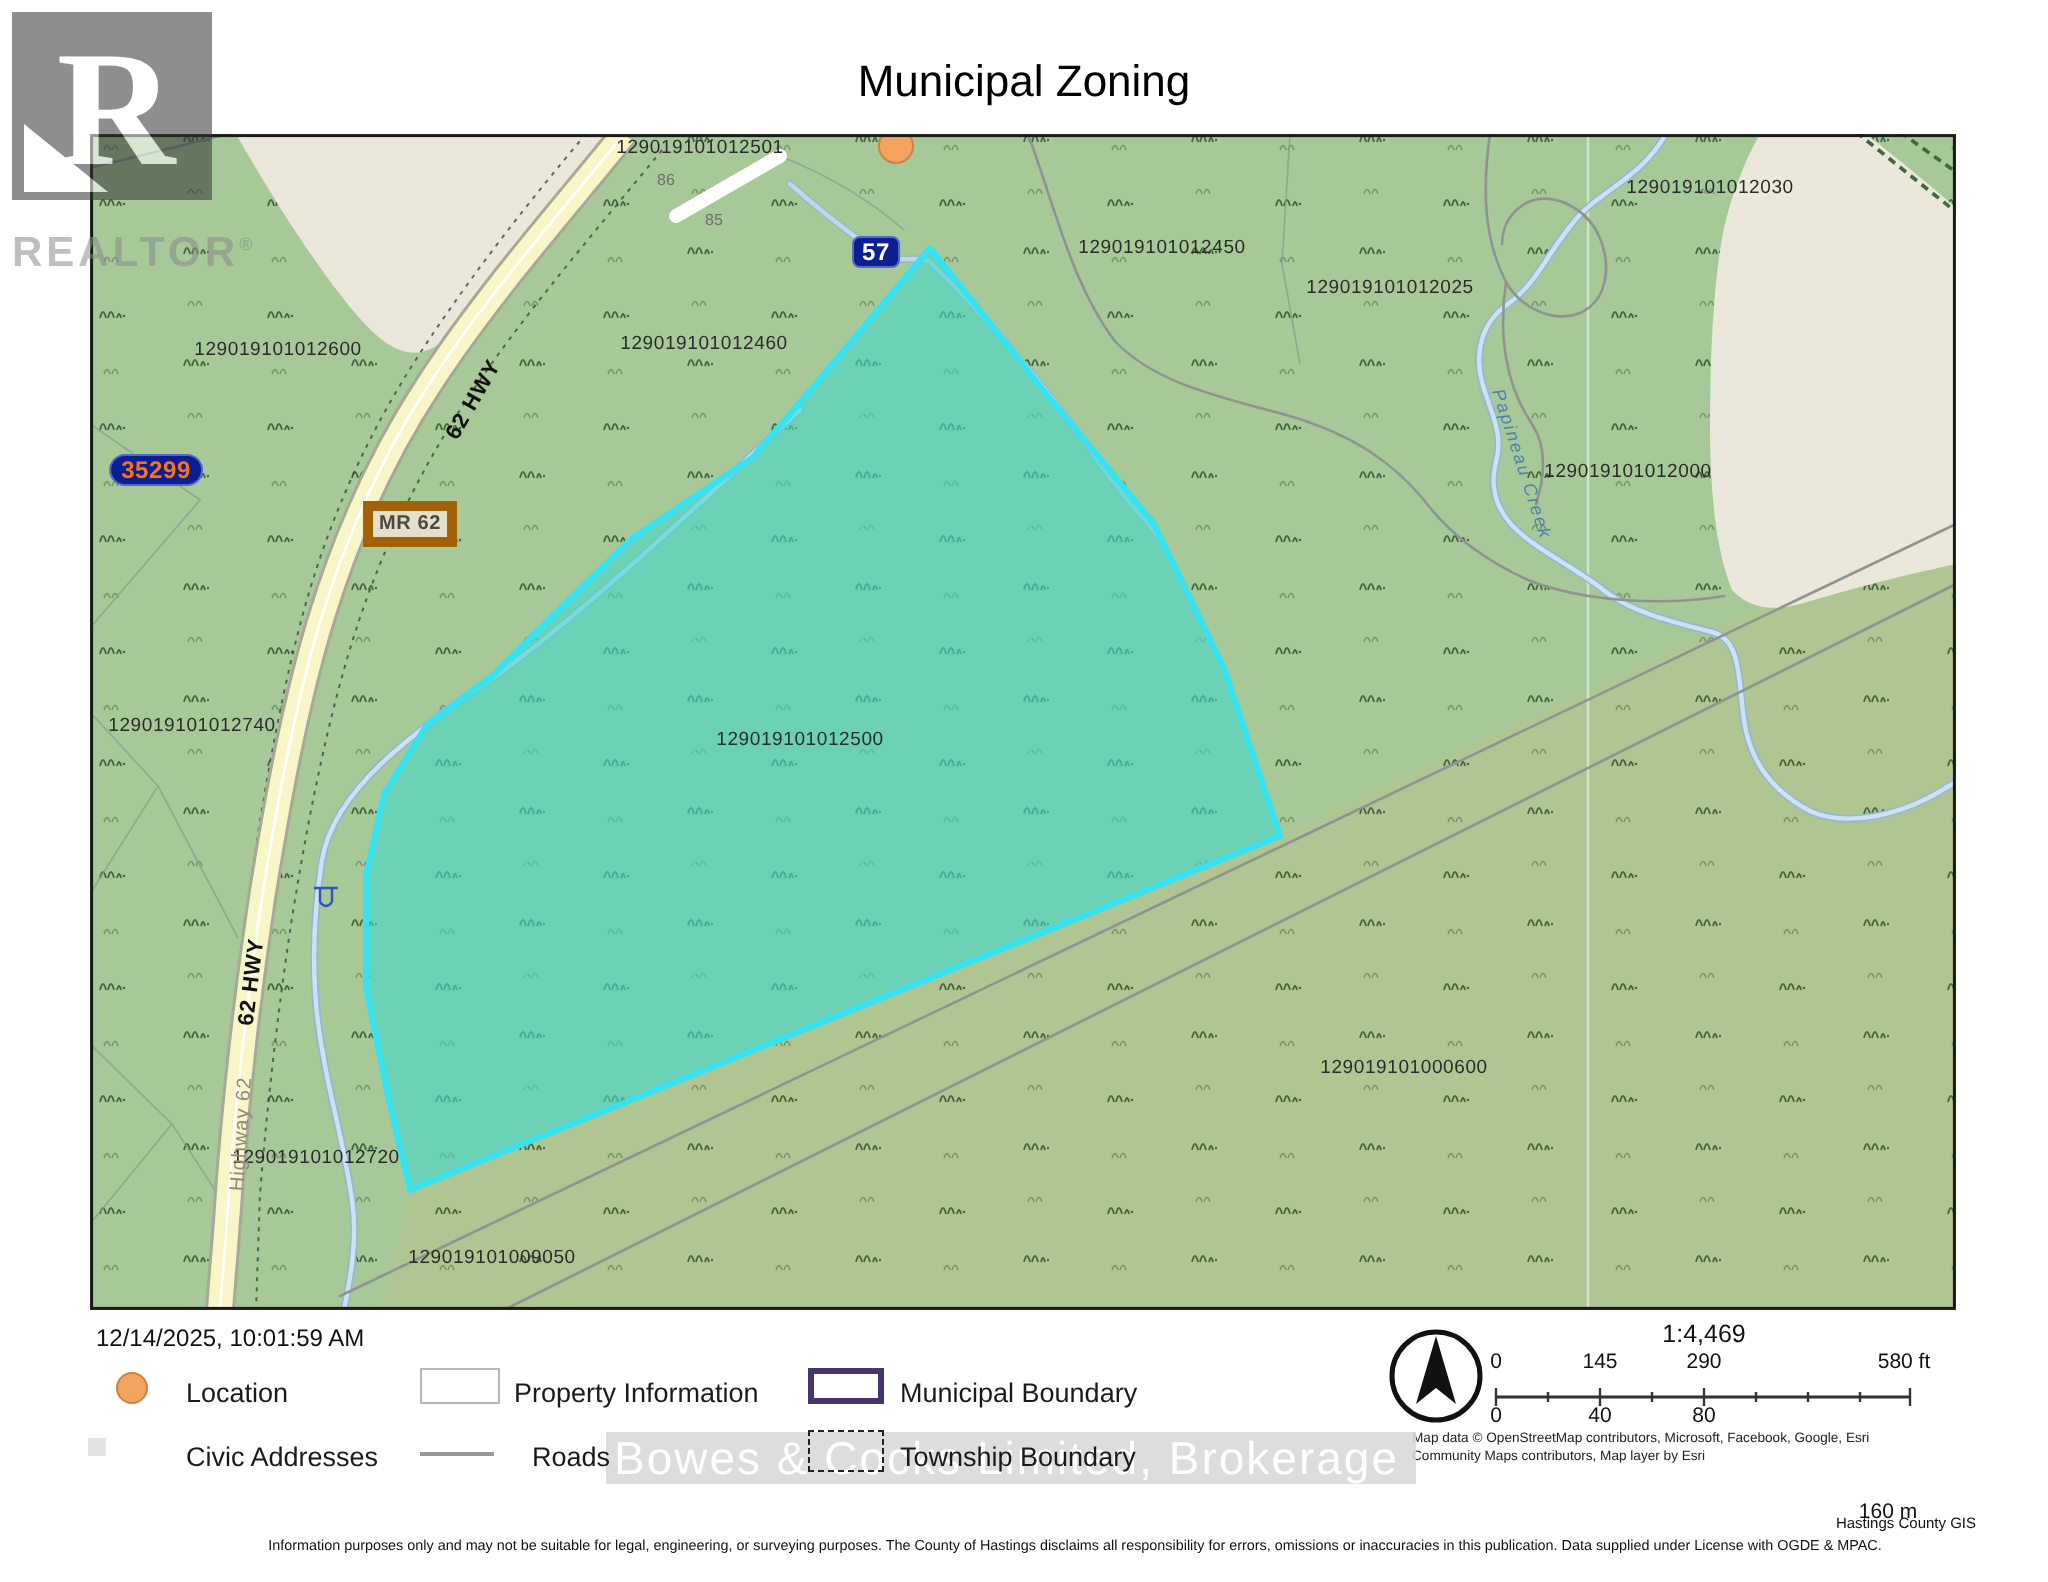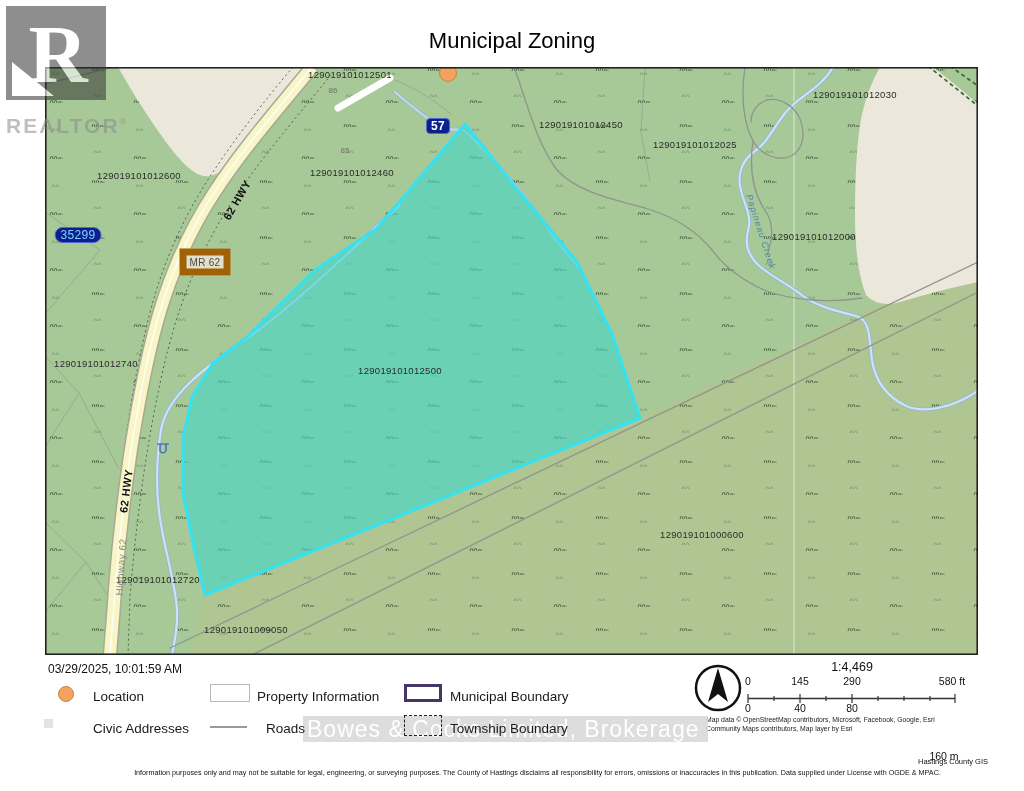--- a/index.html
+++ b/index.html
@@ -9,23 +9,23 @@
          font-size:22px;color:#000;}
   
   .map{position:absolute;left:45px;top:67px;width:933px;height:588px;}
   .map svg{position:absolute;left:0;top:0;}
   #map-labels{position:absolute;left:0;top:0;width:933px;height:588px;pointer-events:none;}
   .mlabel{position:absolute;transform:translate(-50%,-50%);white-space:nowrap;
           font-size:9.5px;letter-spacing:.3px;color:#2b2b2b;}
   .mlabel.civic{font-size:8px;color:#70706a;letter-spacing:0;}
   .mlabel.hwy{font-size:11px;font-weight:bold;color:#101010;letter-spacing:.5px;}
   .mlabel.hwyname{font-size:10px;color:#8a8a82;letter-spacing:.5px;}
-  .mlabel.mrbox{font-size:10px;font-weight:normal;color:#4a4a40;background:#e4dfca;
-          border:7px solid #a16207;padding:0 3px;line-height:13px;}
-  .mlabel.addrbox{font-size:12px;font-weight:normal;color:#7dd3fc;background:#0b1f8f;
+  .mlabel.mrbox{font-size:10px;font-weight:bold;color:#4a4a40;background:#e4dfca;
+          border:5px solid #a16207;padding:0 3px;line-height:13px;}
+  .mlabel.addrbox{font-size:12px;font-weight:bold;color:#f97316;background:#0b1f8f;
           border:1.5px solid #5566d0;border-radius:8px;padding:0 5px;line-height:14px;}
   .mlabel.shield{font-size:12px;font-weight:bold;color:#fff;background:#0b1f8f;
           border:1.5px solid #5566d0;border-radius:4px;padding:0 4px;line-height:14px;text-align:right;}
   .mlabel.creek{font-size:9px;font-style:italic;color:#4f7fb5;letter-spacing:1px;}
   
   .realtor{position:absolute;left:6px;top:6px;width:112px;opacity:.55;z-index:30;}
   .realtor .wordmark{font-size:21px;color:#8b8b8b;letter-spacing:2px;margin-top:10px;
           font-weight:bold;}
   .realtor sup{font-size:9px;}
   
@@ -151,41 +151,41 @@
         <span class="mlabel " style="left: 650px; top: 77px;">129019101012025</span>
         <span class="mlabel " style="left: 94px; top: 108px;">129019101012600</span>
         <span class="mlabel " style="left: 307px; top: 105px;">129019101012460</span>
         <span class="mlabel " style="left: 769px; top: 169px;">129019101012000</span>
         <span class="mlabel " style="left: 51px; top: 296px;">129019101012740</span>
         <span class="mlabel " style="left: 355px; top: 303px;">129019101012500</span>
         <span class="mlabel " style="left: 113px; top: 512px;">129019101012720</span>
         <span class="mlabel " style="left: 201px; top: 562px;">129019101009050</span>
         <span class="mlabel " style="left: 657px; top: 467px;">129019101000600</span>
         <span class="mlabel civic" style="left: 288px; top: 23px;">86</span>
-        <span class="mlabel civic" style="left: 300px; top: 43px; margin-top: 40px;">85</span>
+        <span class="mlabel civic" style="left: 312px; top: 43px;">85</span>
         <span class="mlabel hwy" style="left: 192px; top: 133px; transform: translate(-50%, -50%) rotate(-60deg);">62 HWY</span>
         <span class="mlabel hwy" style="left: 81px; top: 424px; transform: translate(-50%, -50%) rotate(-83deg);">62 HWY</span>
         <span class="mlabel hwyname" style="left: 76px; top: 500px; transform: translate(-50%, -50%) rotate(-86deg);">Highway 62</span>
         <span class="mlabel mrbox" style="left: 160px; top: 195px;">MR 62</span>
         <span class="mlabel addrbox" style="left: 33px; top: 168px;">35299</span>
         <span class="mlabel shield" style="left: 393px; top: 59px;">57</span>
         <span class="mlabel creek" style="left: 716px; top: 165px; transform: translate(-50%, -50%) rotate(72deg);">Papineau Creek</span>
       </div>
   </div>
 
   <div class="realtor">
     <svg width="100" height="94">
       <rect x="0" y="0" width="100" height="94" fill="#333"></rect>
       <polygon points="6,90 48,90 6,56" fill="#fff"></polygon>
       <text x="52" y="76" font-family="Liberation Serif, serif" font-size="82" font-weight="bold" fill="#fff" text-anchor="middle">R</text>
     </svg>
     <div class="wordmark"><span>REALTOR</span><sup>®</sup></div>
   </div>
 
-  <div class="timestamp">03/29/2025, 10:01:59 AM</div>
+  <div class="timestamp">12/14/2025, 10:01:59 AM</div>
 
   <div class="wmband">
       <span>Bowes &amp; Cocks Limited, Brokerage</span>
     </div>
 
   <span class="sw sw-location z2"></span>
   <span class="lg-text z2" style="left:93px;top:689px;text-align:right;">Location</span>
   <span class="sw sw-prop z2"></span>
   <span class="lg-text z2" style="left:257px;top:689px;">Property Information</span>
   <span class="sw sw-muni z2"></span>

